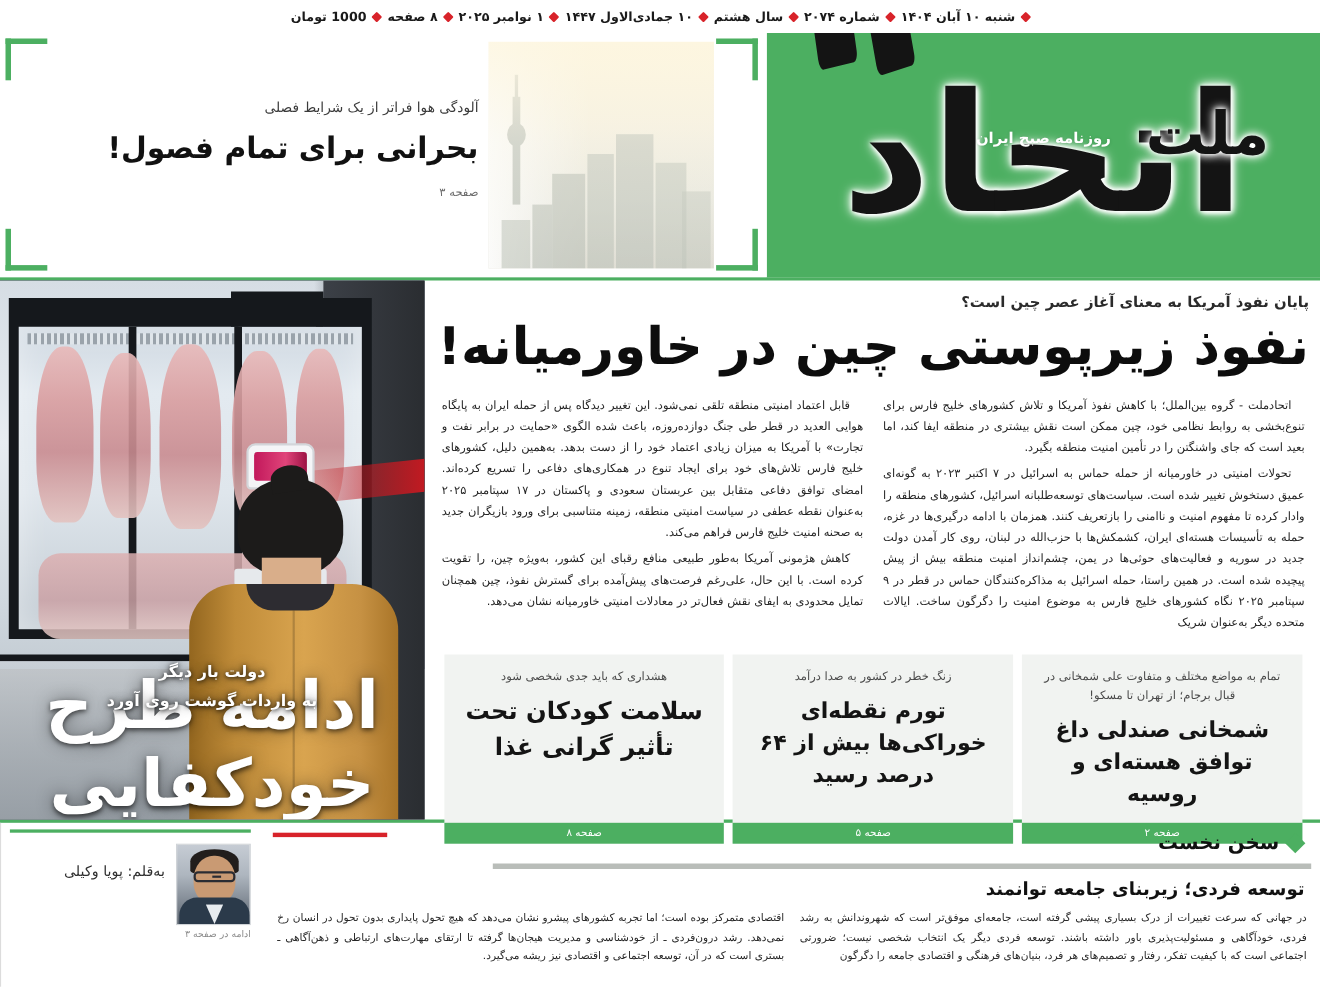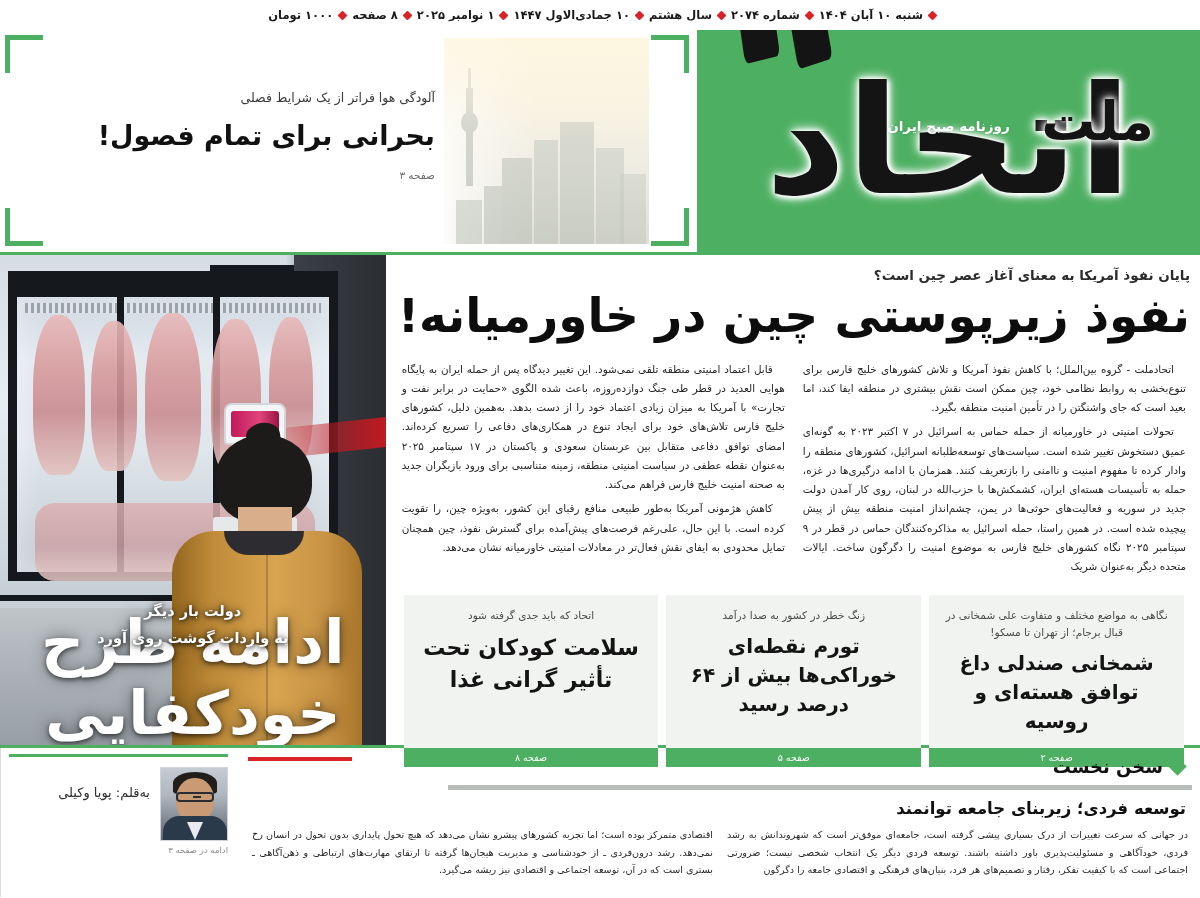--- a/index.html
+++ b/index.html
@@ -686,21 +686,21 @@
     <span class="seg">شماره ۲۰۷۴</span>
     <span class="dia"></span>
     <span class="seg">سال هشتم</span>
     <span class="dia"></span>
     <span class="seg">۱۰ جمادی‌الاول ۱۴۴۷</span>
     <span class="dia"></span>
     <span class="seg">۱ نوامبر ۲۰۲۵</span>
     <span class="dia"></span>
     <span class="seg">۸ صفحه</span>
     <span class="dia"></span>
-    <span class="seg">۱۰۰۰ تومان</span>
+    <span class="seg">1000 تومان</span>
   </div>
 
   <div class="topzone">
 
     <div class="masthead">
       <div class="mast-tab"></div>
       <div class="mast-tab two"></div>
       <div class="masthead-sub">روزنامه صبح ایران</div>
       <div class="logo-wrap">
         <div class="logo-main">اتحاد</div>
@@ -748,31 +748,31 @@
           <p>تحولات امنیتی در خاورمیانه از حمله حماس به اسرائیل در ۷ اکتبر ۲۰۲۳ به گونه‌ای عمیق دستخوش تغییر شده است. سیاست‌های توسعه‌طلبانه اسرائیل، کشورهای منطقه را وادار کرده تا مفهوم امنیت و ناامنی را بازتعریف کنند. همزمان با ادامه درگیری‌ها در غزه، حمله به تأسیسات هسته‌ای ایران، کشمکش‌ها با حزب‌الله در لبنان، روی کار آمدن دولت جدید در سوریه و فعالیت‌های حوثی‌ها در یمن، چشم‌انداز امنیت منطقه بیش از پیش پیچیده شده است. در همین راستا، حمله اسرائیل به مذاکره‌کنندگان حماس در قطر در ۹ سپتامبر ۲۰۲۵ نگاه کشورهای خلیج فارس به موضوع امنیت را دگرگون ساخت. ایالات متحده دیگر به‌عنوان شریک</p>
         </div>
         <div class="col">
           <p>قابل اعتماد امنیتی منطقه تلقی نمی‌شود. این تغییر دیدگاه پس از حمله ایران به پایگاه هوایی العدید در قطر طی جنگ دوازده‌روزه، باعث شده الگوی «حمایت در برابر نفت و تجارت» با آمریکا به میزان زیادی اعتماد خود را از دست بدهد. به‌همین دلیل، کشورهای خلیج فارس تلاش‌های خود برای ایجاد تنوع در همکاری‌های دفاعی را تسریع کرده‌اند. امضای توافق دفاعی متقابل بین عربستان سعودی و پاکستان در ۱۷ سپتامبر ۲۰۲۵ به‌عنوان نقطه عطفی در سیاست امنیتی منطقه، زمینه متناسبی برای ورود بازیگران جدید به صحنه امنیت خلیج فارس فراهم می‌کند.</p>
           <p>کاهش هژمونی آمریکا به‌طور طبیعی منافع رقبای این کشور، به‌ویژه چین، را تقویت کرده است. با این حال، علی‌رغم فرصت‌های پیش‌آمده برای گسترش نفوذ، چین همچنان تمایل محدودی به ایفای نقش فعال‌تر در معادلات امنیتی خاورمیانه نشان می‌دهد.</p>
         </div>
       </div>
 
       <div class="boxes">
         <div class="tbox">
-          <div class="tbox-kicker">نگاهی به مواضع مختلف و متفاوت علی شمخانی در قبال برجام؛ از تهران تا مسکو!</div>
+          <div class="tbox-kicker">تمام به مواضع مختلف و متفاوت علی شمخانی در قبال برجام؛ از تهران تا مسکو!</div>
           <div class="tbox-head small">شمخانی صندلی داغ توافق هسته‌ای و روسیه</div>
           <div class="tbox-page">صفحه ۲</div>
         </div>
         <div class="tbox">
           <div class="tbox-kicker">زنگ خطر در کشور به صدا درآمد</div>
           <div class="tbox-head small">تورم نقطه‌ای خوراکی‌ها بیش از ۶۴ درصد رسید</div>
           <div class="tbox-page">صفحه ۵</div>
         </div>
         <div class="tbox">
-          <div class="tbox-kicker">اتحاد که باید جدی گرفته شود</div>
+          <div class="tbox-kicker">هشداری که باید جدی شخصی شود</div>
           <div class="tbox-head">سلامت کودکان تحت تأثیر گرانی غذا</div>
           <div class="tbox-page">صفحه ۸</div>
         </div>
       </div>
     </div>
 
     <div class="photo-col">
       <div class="shop">
         <div class="wall-right"></div>
         <div class="fridge-tower"></div>

